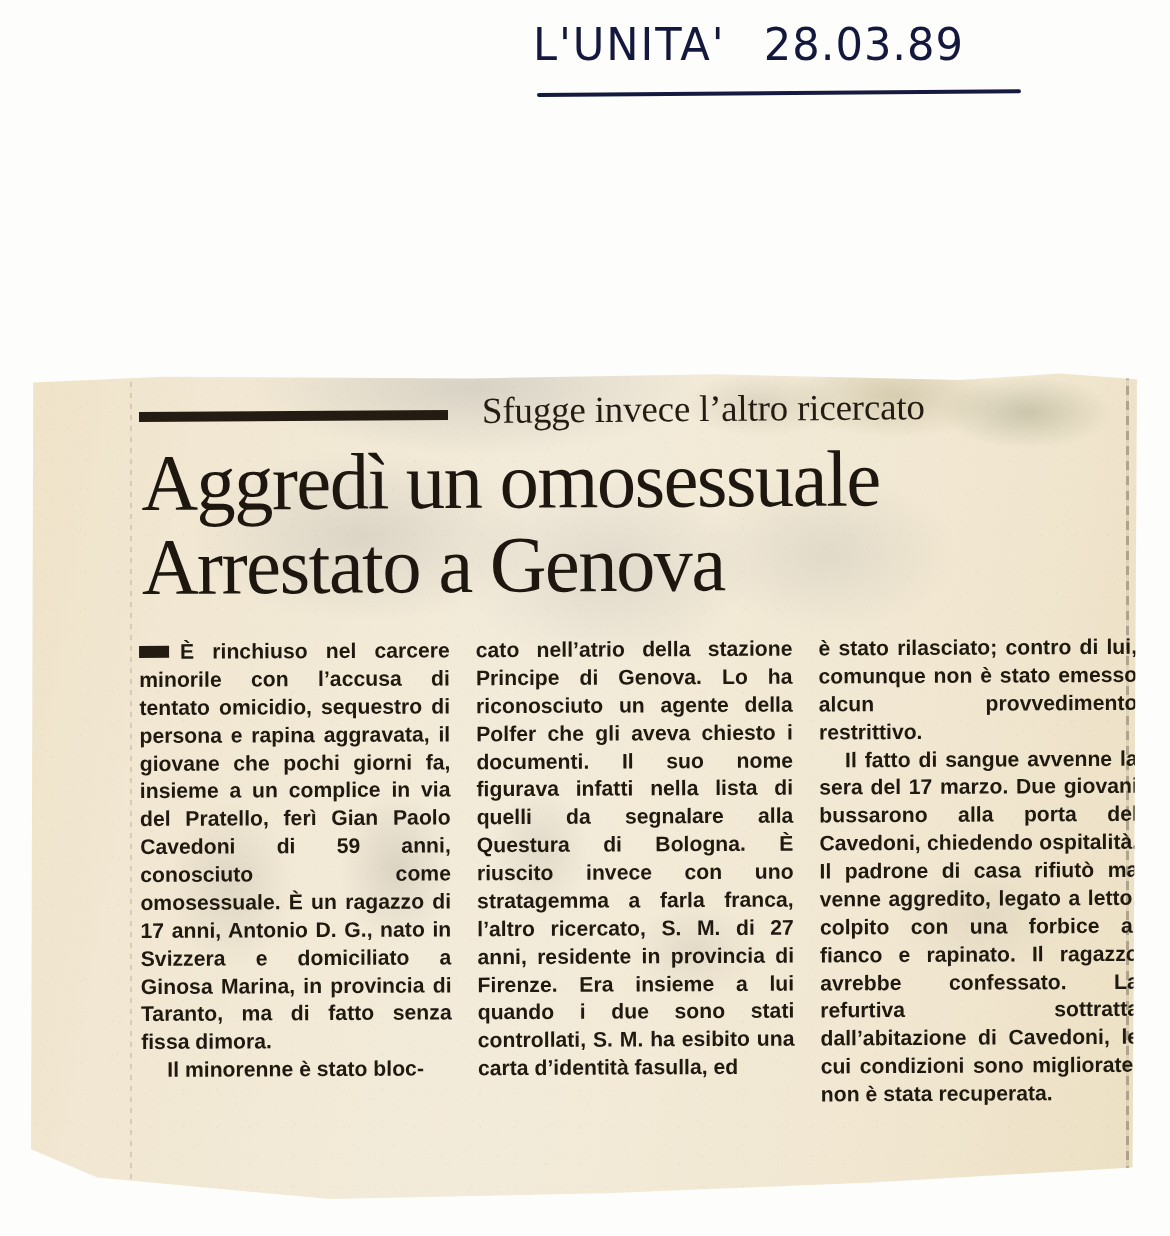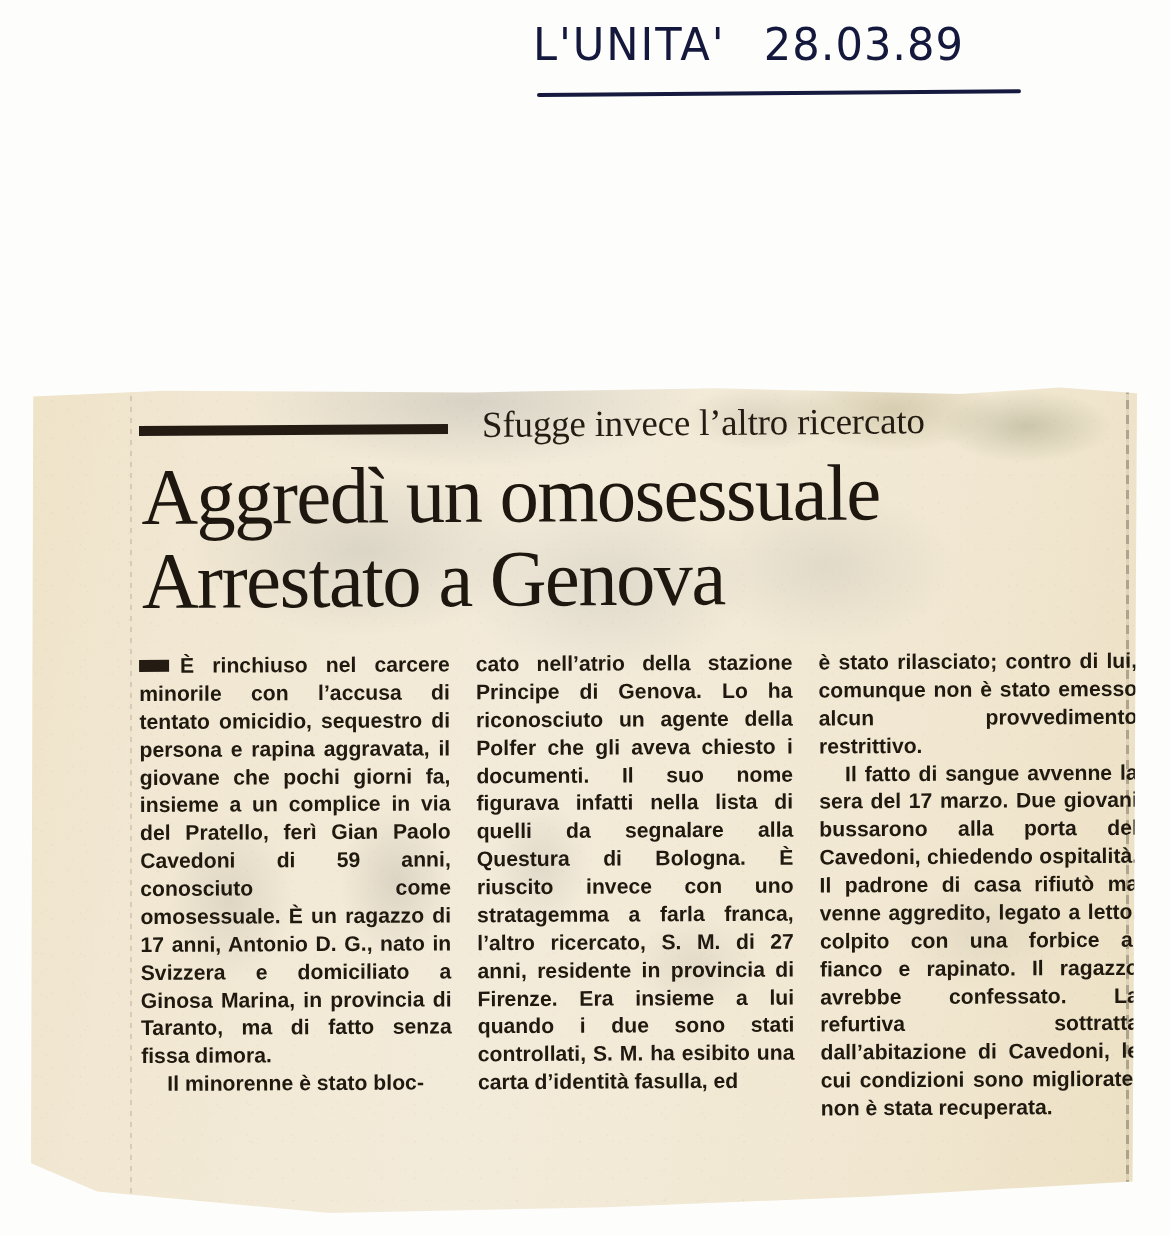--- a/index.html
+++ b/index.html
@@ -46,21 +46,21 @@
     background: #161a3e;
     transform: rotate(-0.45deg);
     transform-origin: left center;
     border-radius: 2px;
   }
 
   
   #clipping {
     position: absolute;
     left: 31px;
-    top: 385px;
+    top: 371px;
     width: 1106px;
     height: 828px;
     background:
       
       radial-gradient(ellipse 150px 60px at 78% 3%, rgba(150,140,95,0.30), rgba(150,140,95,0) 70%),
       radial-gradient(ellipse 120px 50px at 90% 5%, rgba(122,128,96,0.32), rgba(122,128,96,0) 72%),
       radial-gradient(ellipse 110px 45px at 66% 4%, rgba(140,135,110,0.22), rgba(140,135,110,0) 72%),
       radial-gradient(ellipse 300px 90px at 40% 2%, rgba(120,126,130,0.22), rgba(120,126,130,0) 75%),
       radial-gradient(ellipse 240px 120px at 30% 20%, rgba(130,135,140,0.20), rgba(130,135,140,0) 72%),
       radial-gradient(ellipse 200px 130px at 52% 24%, rgba(128,133,138,0.17), rgba(128,133,138,0) 72%),

